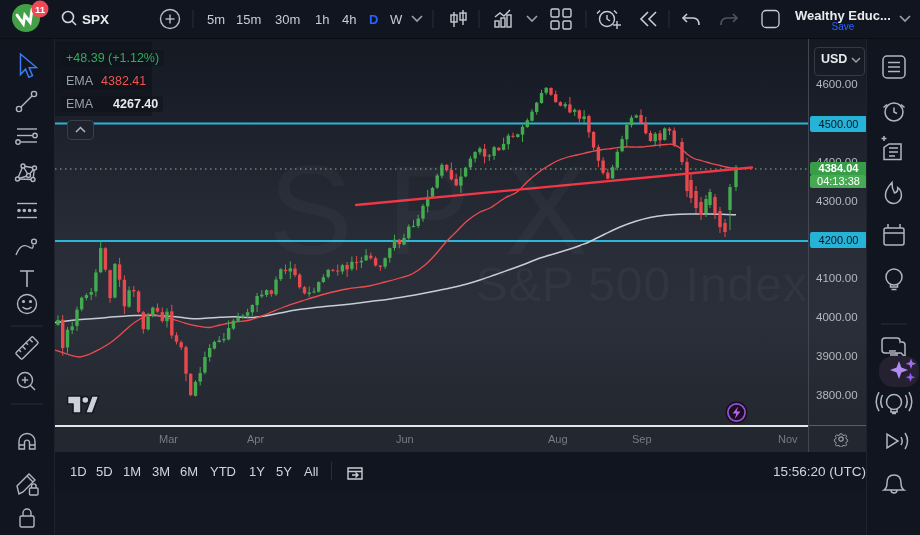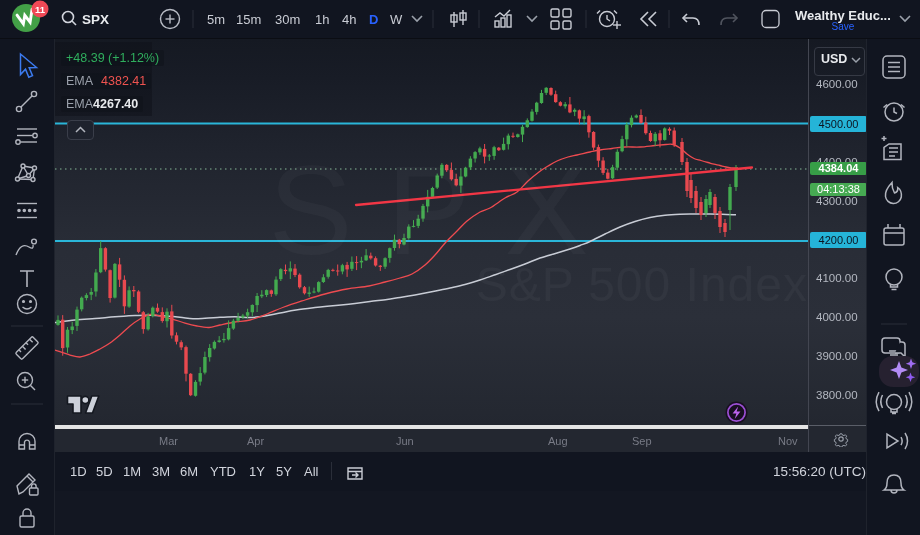--- a/index.html
+++ b/index.html
@@ -6,21 +6,21 @@
   font-family:"Liberation Sans", sans-serif; }
 #page { position:relative; width:920px; height:535px;padding-left:48px; }
 .abs { position:absolute; }
 #topbar { left:0; top:0; width:920px; height:39px; background:#111520; border-bottom:1px solid #0b0d13; }
 #leftbar { left:0; top:39px; width:55px; height:496px; background:#111520; border-right:1px solid #1f232d; }
 #rightbar { left:866px; top:39px; width:54px; height:496px; background:#111520; border-left:1px solid #1f232d; }
 #chartbox { left:55px; top:39px; width:753px; height:386px;
   background:linear-gradient(180deg,#151922 0%,#181c26 10%,#20242e 30%,#292d37 55%,#2b2f39 72%,#232730 100%); }
 #axisbox { left:808px; top:39px; width:58px; height:386px; border-left:1px solid #434651;
   background:linear-gradient(180deg,#151922 0%,#181c26 10%,#20242e 30%,#292d37 55%,#2b2f39 72%,#232730 100%); }
-#timeaxis { left:55px; top:425px; width:753px; height:36px; background:#232730; border-top:4px solid #e5e5e5; }
+#timeaxis { left:55px; top:425px; width:753px; height:36px; background:#232730; border-top:2px solid #e5e5e5; }
 #axiscorner { left:808px; top:425px; width:58px; height:27px; background:#232730; border-top:1px solid #5a5e68; border-left:1px solid #434651; }
 #tfbar { left:55px; top:452px; width:811px; height:39px; background:#111520; }
 #footer { left:55px; top:491px; width:811px; height:44px; background:#111520; border-top:1px solid #1f232d; }
 .plab { position:absolute; left:0; width:52px; text-align:left; padding-left:7px;
   font-size:11.5px; color:#b4b8c1; }
 .tag { position:absolute; left:1px; width:57px; text-align:center; font-size:11px;
   border-radius:2px; }
 .watermark1 { position:absolute; left:14px; top:99px; width:753px; text-align:center;
   font-size:126px; color:rgba(255,255,255,0.03); letter-spacing:34px; }
 .watermark2 { position:absolute; left:0; top:218px; width:753px; text-align:right;
@@ -451,21 +451,21 @@
 <rect x="668.3" y="184.0" width="3.4" height="9.0" fill="#e8494f"></rect>
 <line x1="675.0" y1="145.0" x2="675.0" y2="191.0" stroke="#43aa4f" stroke-width="1"></line>
 <rect x="673.3" y="148.0" width="3.4" height="23.0" fill="#43aa4f"></rect>
 <line x1="681.0" y1="126.0" x2="681.0" y2="152.0" stroke="#43aa4f" stroke-width="1"></line>
 <rect x="679.3" y="130.0" width="3.4" height="18.0" fill="#43aa4f"></rect>
 <line x1="301" y1="166" x2="697" y2="128.5" stroke="#f23645" stroke-width="2.3" stroke-linecap="round"></line>
 </svg>
   <div style="position:absolute;left:0px;top:3px;width:97px;height:74px;background:rgba(13,16,23,0.5);"></div>
   <div class="legend" style="top:12px;color:#2fae5d;"><span class="lg-bg">+48.39 (+1.12%)</span></div>
   <div class="legend" style="top:35px;"><span class="lg-bg"><span style="color:#9aa0aa">EMA</span><span style="color:#ef5350;margin-left:8px">4382.41</span></span></div>
-  <div class="legend" style="top:58px;"><span class="lg-bg"><span style="color:#9aa0aa">EMA</span><span style="color:#e8eaed;font-weight:bold;margin-left:0">4267.40</span></span></div>
+  <div class="legend" style="top:58px;"><span class="lg-bg"><span style="color:#9aa0aa">EMA</span><span style="color:#e8eaed;font-weight:bold;margin-left:20px">4267.40</span></span></div>
   <div style="position:absolute;left:12px;top:81px;width:27px;height:20px;background:#1e222d;border:1px solid #3a3e4a;border-radius:4px;">
     <svg width="25" height="18">
           <path d="M8,11 l4.5,-4.5 l4.5,4.5" stroke="#b2b5be" stroke-width="1.5" fill="none"></path>
         </svg>
   </div>
   <svg style="position:absolute;left:11px;top:355px" width="38" height="22" xmlns="http://www.w3.org/2000/svg">
     <g fill="#ccd0d9" stroke="#141820" stroke-width="1.6" stroke-linejoin="round">
       <path d="M1.5,2 h13.5 v17 h-8 v-9 h-5.5 z"></path>
       <circle cx="19.3" cy="6" r="3.6"></circle>
       <path d="M25.8,2 h7 l-6.3,17 h-7 z"></path>
@@ -491,21 +491,21 @@
 <div class="plab" style="top:350px">3800.00</div>
   <div style="position:absolute;left:5px;top:8px;width:51px;height:29px;border:1px solid #363a45;border-radius:4px;">
     <span style="position:absolute;left:6px;top:4px;font-size:12.5px;font-weight:bold;color:#e8eaed;">USD</span>
     <svg style="position:absolute;right:3px;top:8px" width="10" height="8">
           <path d="M1,2 l4,4 l4,-4" stroke="#9aa0aa" stroke-width="1.5" fill="none"></path>
         </svg>
   </div>
   <div class="tag" style="top:76.5px;height:16px;line-height:16px;background:#25b4d8;color:#0c1420;">4500.00</div>
   <div class="tag" style="top:193px;height:16px;line-height:16px;background:#25b4d8;color:#0c1420;">4200.00</div>
   <div class="tag" style="top:123px;height:13px;line-height:13px;background:#379e47;color:#fff;font-weight:bold;">4384.04</div>
-  <div class="tag" style="top:136px;height:13px;line-height:13px;background:#46aa52;color:#fff;margin-top:8px;">04:13:38</div>
+  <div class="tag" style="top:136px;height:13px;line-height:13px;background:#46aa52;color:#fff;">04:13:38</div>
 </div>
 
 <div class="abs" id="timeaxis">
   <div id="mon">
     <span style="left:104px">Mar</span>
         <span style="left:192px">Apr</span>
     <span style="left:341px">Jun</span>
         <span style="left:493px">Aug</span>
     <span style="left:577px">Sep</span>
         <span style="left:723px">Nov</span>

